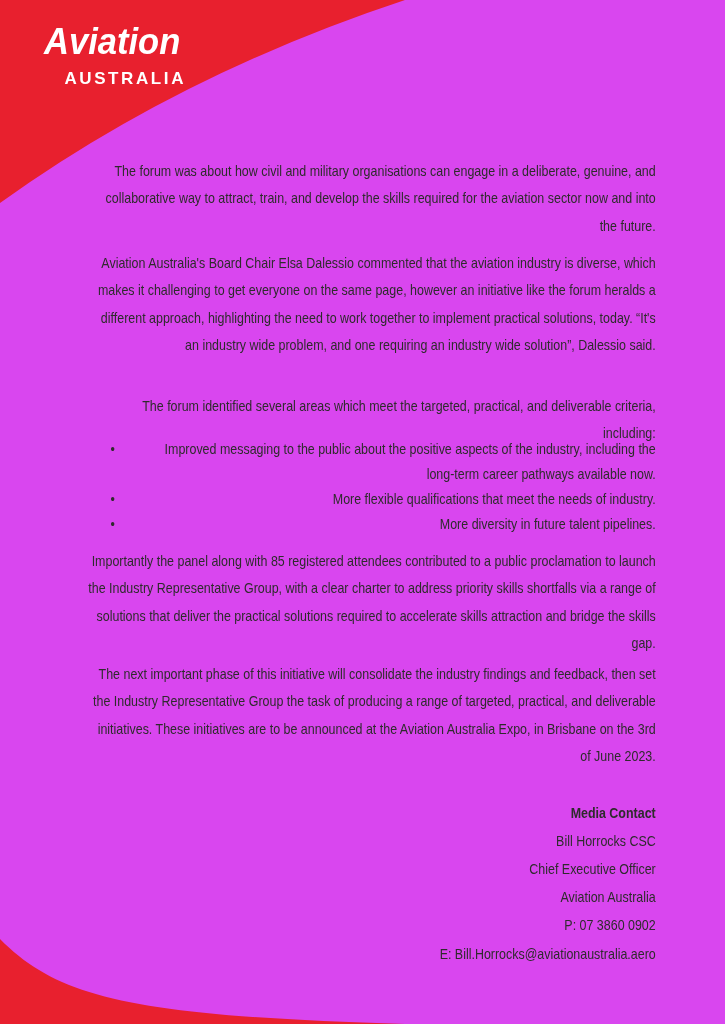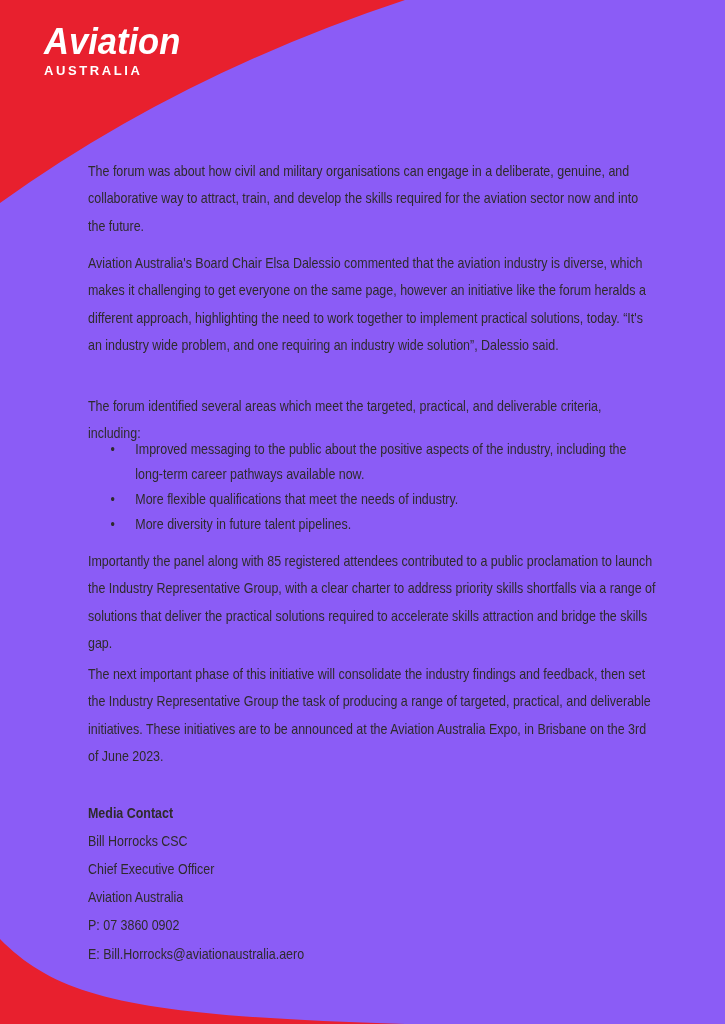--- a/index.html
+++ b/index.html
@@ -28,24 +28,24 @@
   .logo-brand {
     font-size: 36px;
     font-weight: bold;
     font-style: italic;
     line-height: 1;
     transform: scaleX(0.96);
     transform-origin: 0 0;
     white-space: nowrap;
   }
   .logo-country {
-    font-size: 13px;
+    font-size: 17px;
     font-weight: bold;
     letter-spacing: 2.6px;
-    margin-top: 3px;
+    margin-top: 9px;
     white-space: nowrap;
   }
   .block {
     position: absolute;
     left: 88px;
     width: 684px;
     transform: scaleX(0.83);
     transform-origin: 0 0;
     z-index: 1;
     font-size: 15px;
@@ -60,21 +60,21 @@
   .media-contact { top: 799px; line-height: 28px; }
   .contact-details { top: 911px; line-height: 28.5px; }
   ul.bullet-list { list-style: none; margin: 0; padding: 0; }
   ul.bullet-list li { position: relative; padding-left: 57px; }
   .bullet-marker { position: absolute; left: 27px; top: 0; }
   .mc-heading { font-weight: bold; }
 </style>
 </head>
 <body>
 
-<div class="page" style="--text: #2e2b2c; background: #8b5cf6;">
+<div class="page" style="--text: #2e2b2c; background: #d946ef; text-align: right;">
 
   <svg class="decor" viewBox="0 0 725 1024" preserveAspectRatio="none" aria-hidden="true">
     <path d="M0,0 L405,0 Q178,75 0,203 Z" fill="#e8202e"></path>
     <path d="M0,939 C60,1000 140,1016 405,1024 L0,1024 Z" fill="#e8202e"></path>
   </svg>
 
   <div class="logo" style="color: rgb(255, 255, 255);">
     <div class="logo-brand">Aviation</div>
     <div class="logo-country">AUSTRALIA</div>
   </div>

